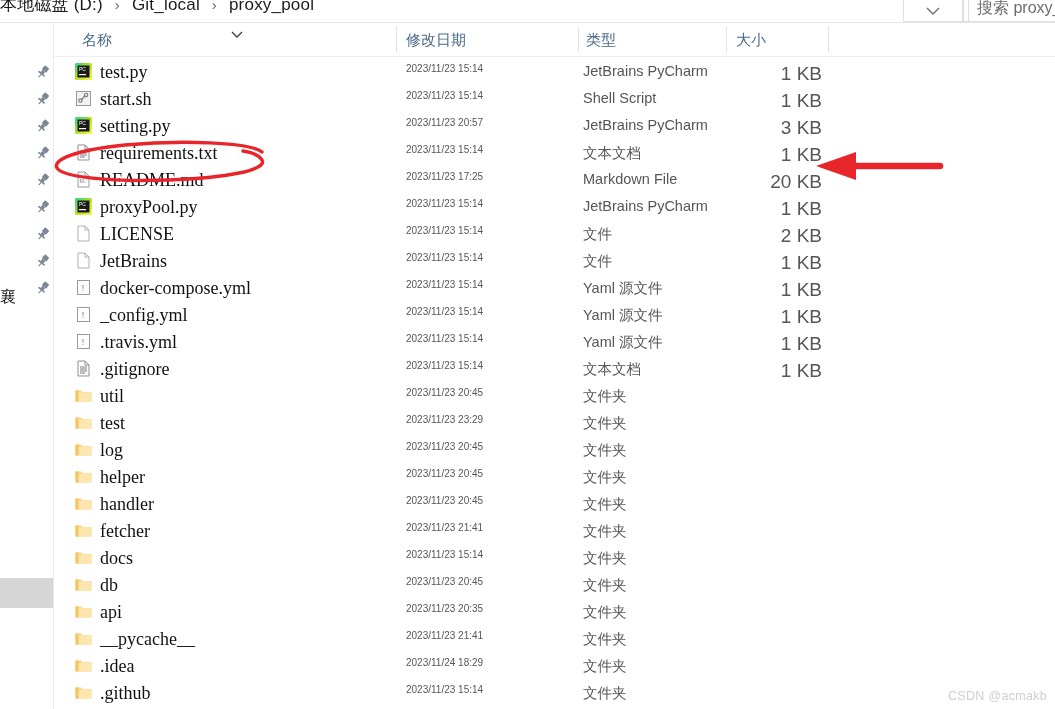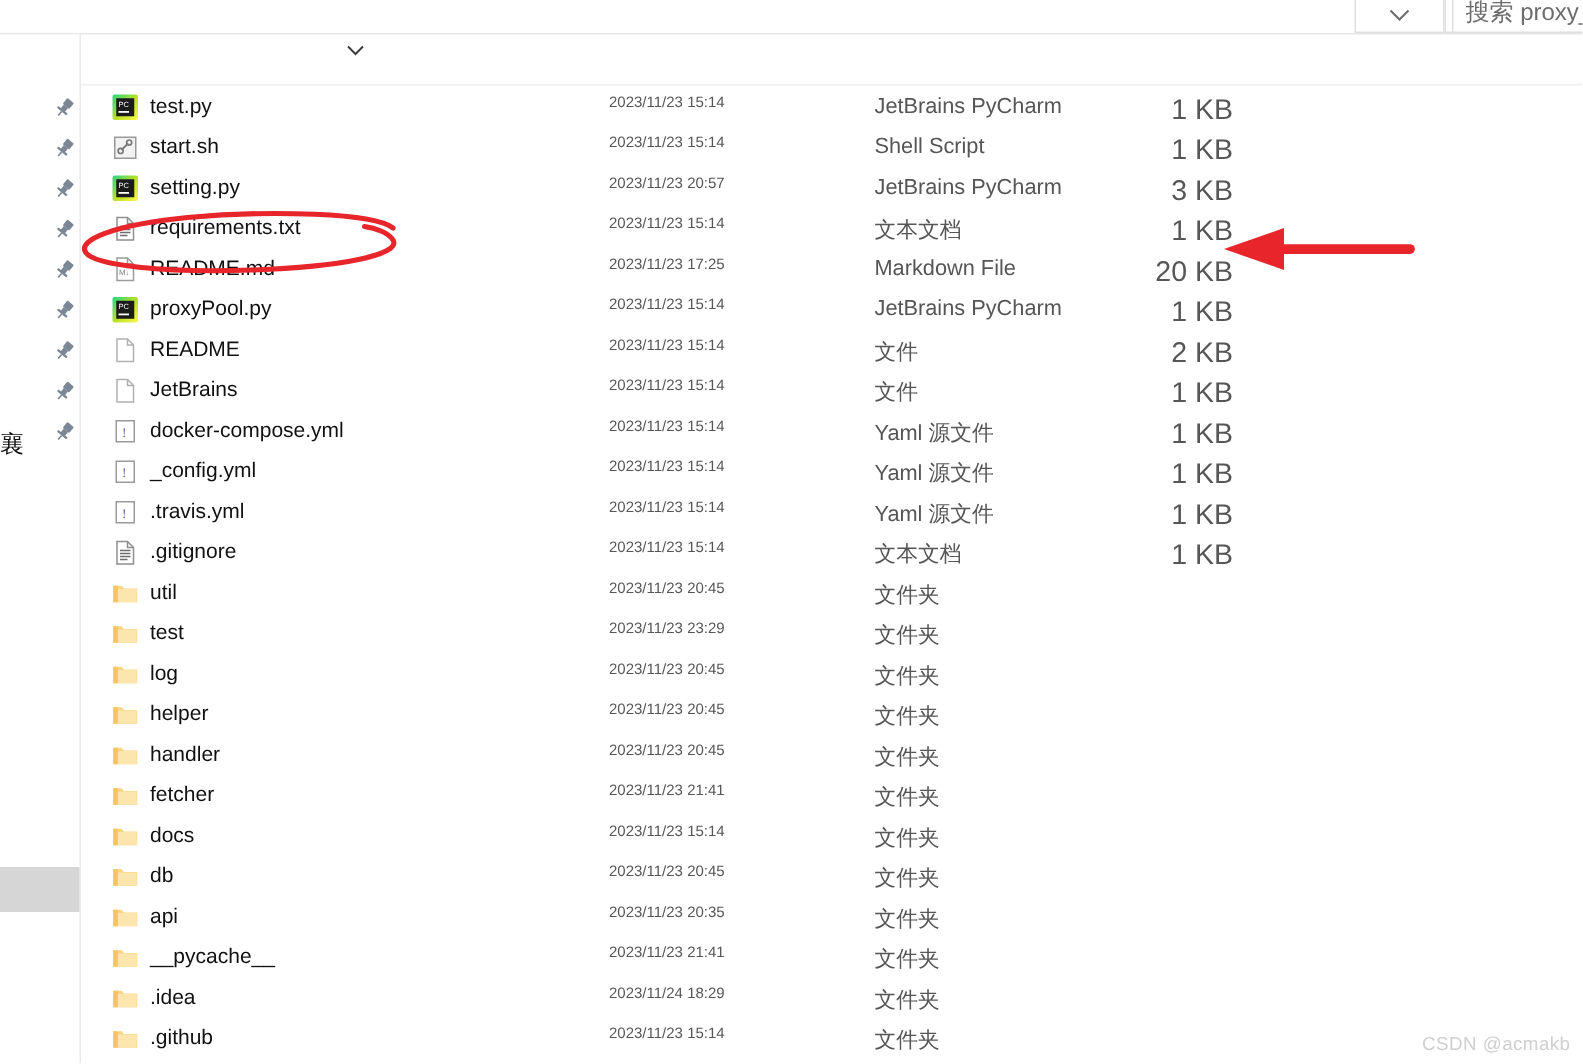--- a/index.html
+++ b/index.html
@@ -101,21 +101,21 @@
     background: #efefef;
   }
 
   
   .rows { position: absolute; left: 54px; top: 58px; width: 1001px; }
   .row {
     position: relative; height: 27px; width: 1001px;
   }
   .row .name {
     position: absolute; left: 46px; top: 4px;
-    font-size: 14px; color: #111111; white-space: nowrap;
+    font-size: 18px; color: #111111; white-space: nowrap; font-family: Liberation Serif, serif;
   }
   .row .date {
     position: absolute; left: 352px; top: 5px;
     font-size: 10px; color: #565656; white-space: nowrap;
   }
   .row .type {
     position: absolute; left: 529px; top: 5px;
     font-size: 14.5px; color: #565656; white-space: nowrap;
   }
   .row .size {
@@ -136,20 +136,29 @@
     font-size: 12.5px; color: #cfcfcf; letter-spacing: .3px;
     white-space: nowrap;
     margin-left: 32px;
   }
 </style>
 </head>
 <body>
 
 <div id="root">
 
+  <div class="topbar">
+    <div class="crumbs">
+      <span class="seg">本地磁盘 (D:)</span>
+      <span class="sep">›</span>
+      <span class="seg">Git_local</span>
+      <span class="sep">›</span>
+      <span class="seg">proxy_pool</span>
+    </div>
+  </div>
 
   <div class="topbtn" id="btn-history">
     <span class="gl">
       <svg width="16" height="10" viewBox="0 0 16 10" aria-hidden="true">
         <path d="M2 2 L8 8 L14 2" fill="none" stroke="#6e6e6e" stroke-width="1.4"></path>
       </svg>
     </span>
   </div>
 
   <div class="topbtn" id="btn-refresh" style="left:963px;width:42px;">
@@ -164,20 +173,30 @@
     <span class="ph">搜索 proxy_</span>
   </div>
 
   <div class="topdivider"></div>
 
   <div class="leftrail"></div>
   <div class="rail-divider"></div>
   <div class="rail-char">襄</div>
   <div class="rail-block"></div>
 
+  <div class="colhead">
+    <div class="label" style="left:28px;">名称</div>
+    <div class="vline" style="left:342px;"></div>
+    <div class="label" style="left:352px;">修改日期</div>
+    <div class="vline" style="left:524px;"></div>
+    <div class="label" style="left:532px;">类型</div>
+    <div class="vline" style="left:672px;"></div>
+    <div class="label" style="left:682px;">大小</div>
+    <div class="vline" style="left:774px;"></div>
+  </div>
   <div class="sortcaret">
     <svg width="14" height="9" viewBox="0 0 14 9" aria-hidden="true">
       <path d="M2 2 L7 7 L12 2" fill="none" stroke="#3c3c3c" stroke-width="1.3"></path>
     </svg>
   </div>
   <div class="headline"></div>
 
   <div class="rows" id="rows">
       <div class="row">
         <div class="ic">
@@ -287,21 +306,21 @@
         <div class="type">JetBrains PyCharm</div>
         <div class="size">1 KB</div>
       </div>
       <div class="row">
         <div class="ic">
           <svg width="19" height="19" viewBox="0 0 19 19">
             <path d="M4 2 h7 l4 4 v11 h-11 z" fill="#ffffff" stroke="#b0b0b0" stroke-width="1"></path>
             <path d="M11 2 v4 h4" fill="none" stroke="#b0b0b0" stroke-width="1"></path>
           </svg>
         </div>
-        <div class="name">README</div>
+        <div class="name">LICENSE</div>
         <div class="date">2023/11/23 15:14</div>
         <div class="type">文件</div>
         <div class="size">2 KB</div>
       </div>
       <div class="row">
         <div class="ic">
           <svg width="19" height="19" viewBox="0 0 19 19">
             <path d="M4 2 h7 l4 4 v11 h-11 z" fill="#ffffff" stroke="#b0b0b0" stroke-width="1"></path>
             <path d="M11 2 v4 h4" fill="none" stroke="#b0b0b0" stroke-width="1"></path>
           </svg>

